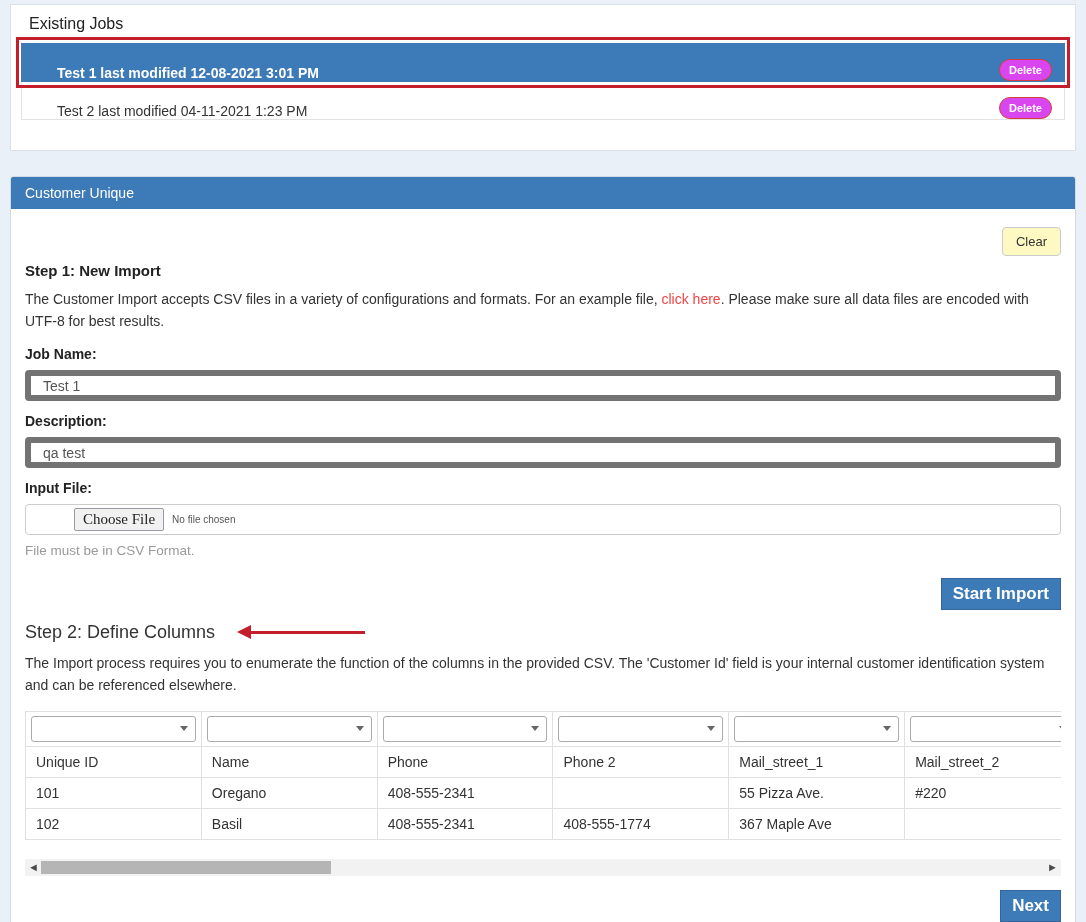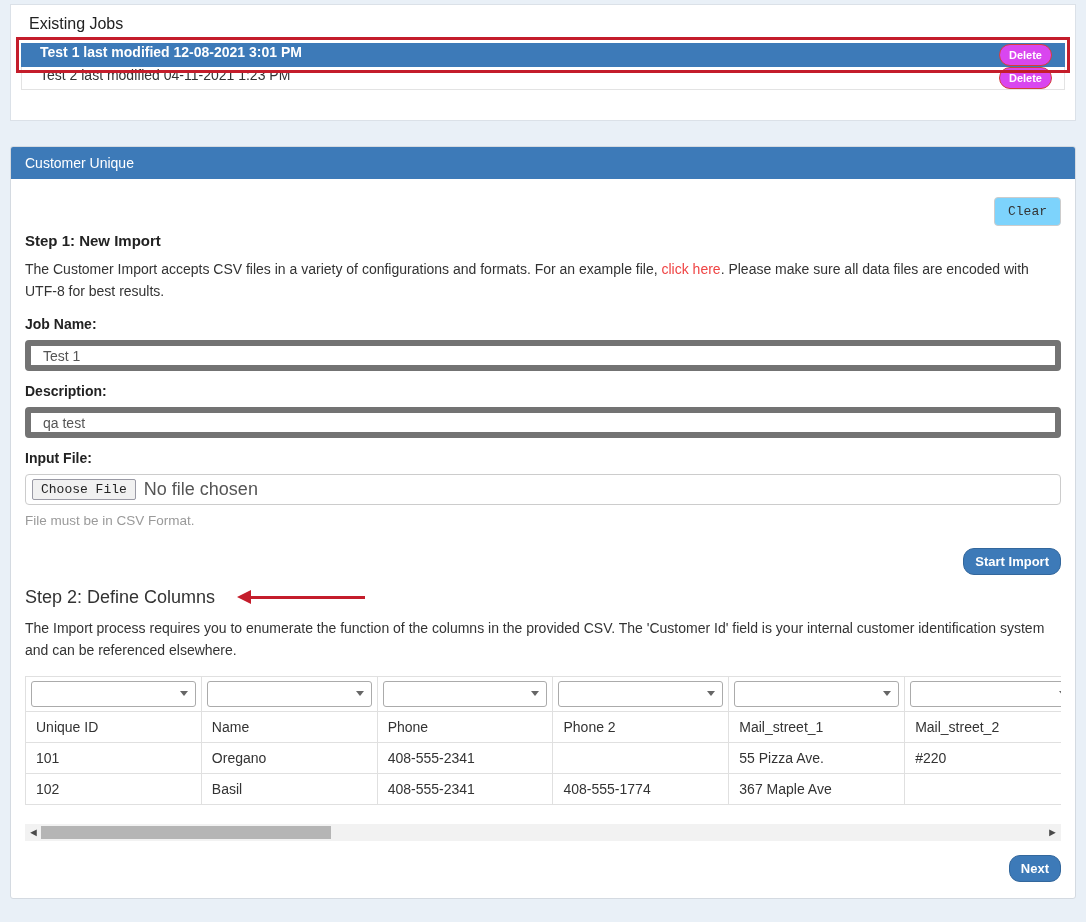--- a/index.html
+++ b/index.html
@@ -22,24 +22,24 @@
   }
   .jobs-title {
     font-size: 16px;
     font-weight: 400;
     color: #222;
     margin: 4px 0 10px 8px;
   }
   .job-list { position: relative; }
   .job-row {
     display: flex;
-    align-items: flex-start;
+    align-items: flex-end;
     justify-content: space-between;
-    height: 24px;
-    padding: 0 12px 0 18px;
+    height: 39px;
+    padding: 0 12px 0 35px;
     border: 1px solid #e3e3e3;
     background: #fff;
     font-size: 14px;
     color: #333;
     margin-top: -1px;
   }
   .job-row:first-child { margin-top: 0; }
   .job-row.selected {
     position: relative;
     background: #3d7ab8;
@@ -76,24 +76,24 @@
     background: #3d7ab8;
     color: #fff;
     font-size: 14px;
     padding: 8px 14px;
     border-radius: 2px 2px 0 0;
   }
   .panel-body { padding: 16px 14px 14px 14px; }
 
   .clear-row { text-align: right; margin: 2px 0 6px 0; }
   .btn-default {
-    background: #7dd3fc;
+    background: #fef9c3;
     border: 1px solid #ccc;
     color: #333;
-    font-family: Liberation Mono, monospace;
+    font-family: Liberation Sans, sans-serif;
     font-size: 13px;
     padding: 6px 13px;
     border-radius: 4px;
     cursor: pointer;
   }
 
   .step1-heading {
     font-size: 15px;
     font-weight: 700;
     color: #222;
@@ -132,39 +132,40 @@
     border-radius: 4px;
     background: #fff;
     display: flex;
     align-items: center;
     padding: 0 6px;
   }
   .btn-choose-file {
     background: #f1f1f1;
     border: 1px solid #9a9aa5;
     border-radius: 2px;
-    font-family: Liberation Mono, monospace;
-    font-size: 13px;
+    font-family: Liberation Serif, serif;
+    font-size: 15px;
     color: #222;
     padding: 2px 8px;
     cursor: pointer;
-  }
-  .no-file-text { font-size: 18px; color: #555; margin-left: 8px; }
+    margin-left: 42px;
+  }
+  .no-file-text { font-size: 10px; color: #555; margin-left: 8px; }
   .hint { font-size: 13.5px; color: #9a9a9a; margin: 8px 0 0 0; }
 
   .start-import-row { text-align: right; margin: 20px 0 8px 0; }
   .btn-primary {
     background: #3d7ab8;
     border: 1px solid #33679c;
     color: #fff;
     font-family: "Liberation Sans", sans-serif;
-    font-size: 13px;
+    font-size: 17px;
     font-weight: 700;
     padding: 5px 11px;
-    border-radius: 11px;
+    border-radius: 0;
     cursor: pointer;
   }
 
   .step2-heading-row { position: relative; margin: 12px 0 10px 0; }
   .step2-heading {
     display: inline-block;
     font-size: 18px;
     font-weight: 400;
     color: #333;
     margin: 0;

